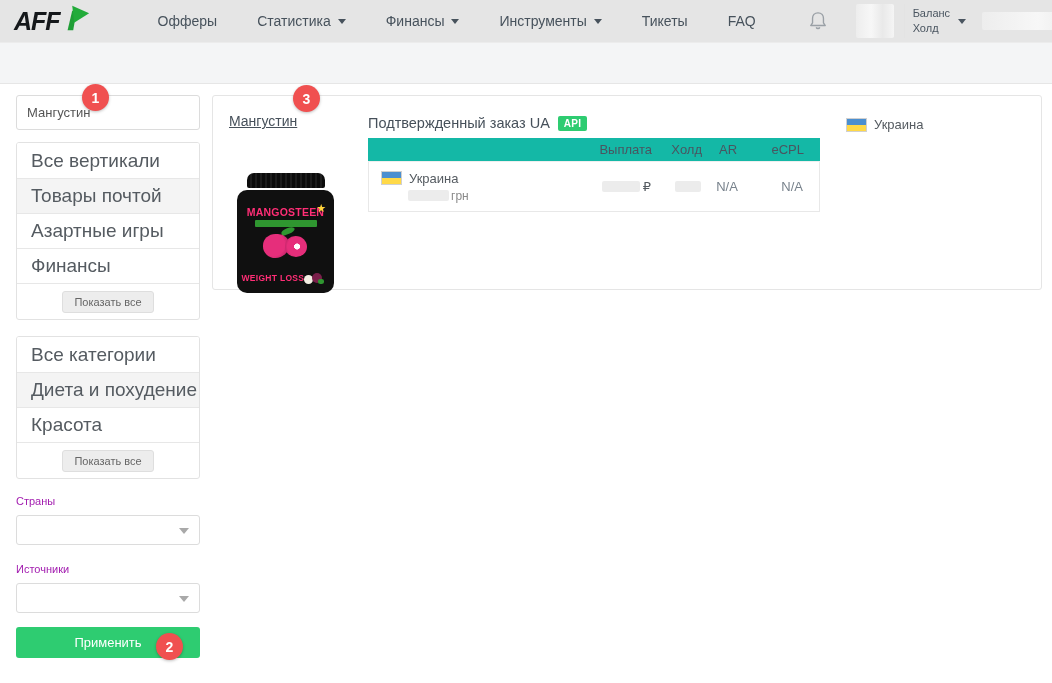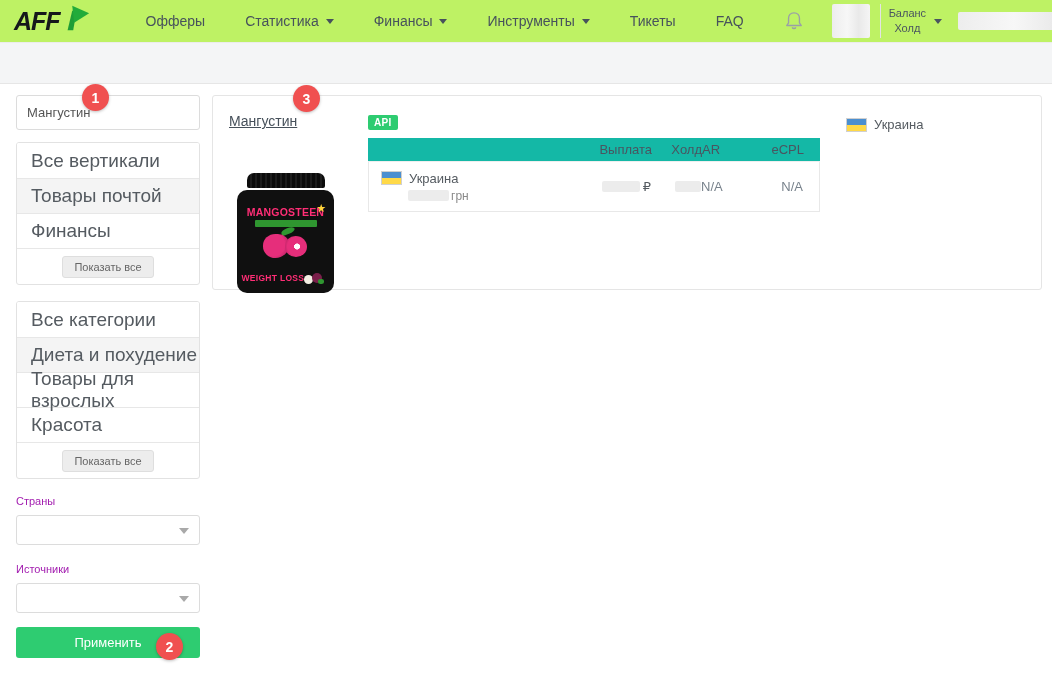--- a/index.html
+++ b/index.html
@@ -7,22 +7,22 @@
   body {
     font-family: "Liberation Sans", "DejaVu Sans", sans-serif;
     background: #ffffff;
     color: #4a4f54;
     position: relative;
     overflow: hidden;
   }
 
   
   .header {
-    height: 42px; background: #bef264; display: flex; align-items: center;
-    position: relative; z-index: 2;
+    height: 42px; background: #e5e5e5; display: flex; align-items: center;
+    position: relative; z-index: 2; gap: 12px;
   }
   .logo { display: flex; align-items: center; margin-left: 14px; cursor: pointer; }
   .logo-text {
     font-size: 25px; font-weight: bold; font-style: italic;
     color: #15181b; letter-spacing: -1px;
   }
   .logo-mark { margin-left: 1px; margin-top: -2px; }
   .nav { display: flex; align-items: flex-start; margin-left: 55px; }
   .nav-item {
     display: flex; align-items: center; gap: 7px;
@@ -35,21 +35,21 @@
     display: inline-block;
   }
   .header-right { margin-left: auto; display: flex; align-items: center; margin-right: 14px; }
   .bell { width: 20px; height: 22px; margin-right: 28px; cursor: pointer; }
   .blur-box {
     background: linear-gradient(90deg,#ededed 0%, #f7f7f7 40%, #e9e9e9 70%, #f5f5f5 100%);
     border-radius: 2px;
   }
   .avatar-blur { width: 38px; height: 34px; margin-right: 10px; }
   .balance-divider { width: 1px; height: 34px; background: #e3e3e3; margin-right: 8px; }
-  .balance-labels { font-size: 11px; color: #4a5560; line-height: 1.35; cursor: pointer; text-align: center; }
+  .balance-labels { font-size: 11px; color: #4a5560; line-height: 1.35; cursor: pointer; }
   .balance-caret { margin-left: 8px; margin-right: 16px; border-top-color: #4a5560; }
   .user-blur { width: 140px; height: 18px; margin-right: 26px; }
 
   
   .topstrip {
     height: 42px; background: #f4f5f6; border-top: 1px solid #ececec;
     border-bottom: 1px solid #e6e6e6;
   }
 
   
@@ -170,21 +170,21 @@
     display: flex; align-items: center; height: 24px; background: #14b8a6;
     border-bottom: 1px solid #efefef; color: #4a5560;
   }
   .gt-row {
     display: flex; align-items: center; height: 50px; background: #fff;
     border: 1px solid #e8e8e8; border-top: none;
   }
   .gt-spacer { flex: 1; }
   .col-payout { width: 84px; text-align: right; }
   .col-hold   { width: 50px; text-align: right; }
-  .col-ar     { width: 52px; text-align: left; }
+  .col-ar     { width: 52px; text-align: center; }
   .col-ecpl   { width: 66px; text-align: right; padding-right: 16px; }
   .gt-country { padding-left: 12px; }
   .country-line { display: flex; align-items: center; gap: 7px; color: #555b61; }
   .price-line { display: flex; align-items: center; gap: 2px; margin-top: 3px; margin-left: 27px; color: #8a8a8a; font-size: 12px; }
   .flag { width: 21px; height: 14px; border: 1px solid #d0d0d0; display: inline-block; flex: none; }
   .flag .f-top { height: 50%; background: #4b8fd0; }
   .flag .f-bot { height: 50%; background: #ffd948; }
   .redact { background: #ececec; border-radius: 2px; display: inline-block; }
   .cell-val { display: inline-flex; align-items: center; gap: 3px; justify-content: flex-end; color: #555b61; }
   .na { color: #78828c; }
@@ -256,36 +256,36 @@
     <input class="search-input" type="text" value="Мангустин" style="">
 
     <div class="filter-list">
       <div class="filter-item">
         <span>Все вертикали</span>
       </div>
       <div class="filter-item selected">
         <span>Товары почтой</span>
       </div>
       <div class="filter-item">
+        <span>Азартные игры</span>
+      </div>
+      <div class="filter-item">
         <span>Финансы</span>
       </div>
       <div class="showall-row">
         <button class="showall-btn">Показать все</button>
       </div>
     </div>
 
     <div class="filter-list" style="margin-top:16px;">
       <div class="filter-item">
         <span>Все категории</span>
       </div>
       <div class="filter-item selected">
         <span>Диета и похудение</span>
-      </div>
-      <div class="filter-item">
-        <span>Товары для взрослых</span>
       </div>
       <div class="filter-item">
         <span>Красота</span>
       </div>
       <div class="showall-row">
         <button class="showall-btn">Показать все</button>
       </div>
     </div>
 
     <div class="group-label">Страны</div>
@@ -320,20 +320,21 @@
         <div class="jar-star">★</div>
         <div class="jar-mini">
           <span class="m1"></span>
             <span class="m2"></span>
             <span class="m3"></span>
         </div>
       </div>
     </div>
 
     <div class="goal-head">
+      <span>Подтвержденный заказ UA</span>
       <span class="api-badge">API</span>
     </div>
 
     <div class="goal-table">
       <div class="gt-header">
         <span class="gt-spacer"></span>
         <span class="col-payout">Выплата</span>
         <span class="col-hold">Холд</span>
         <span class="col-ar">AR</span>
         <span class="col-ecpl">eCPL</span>

